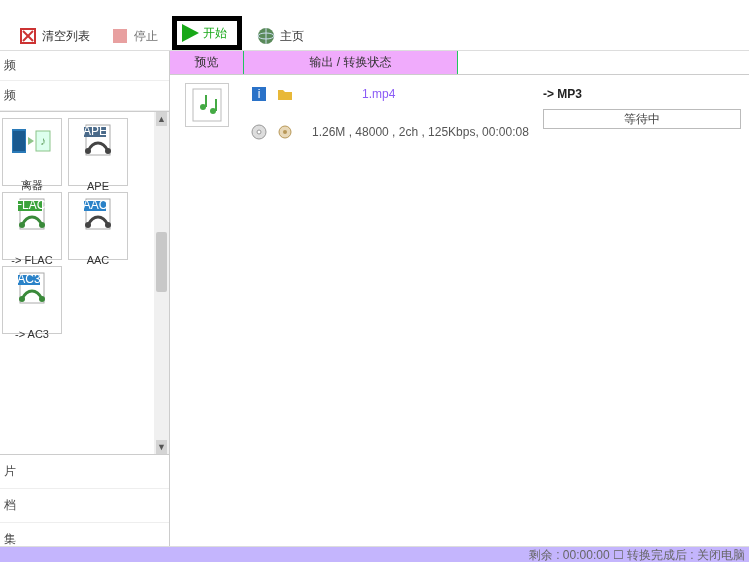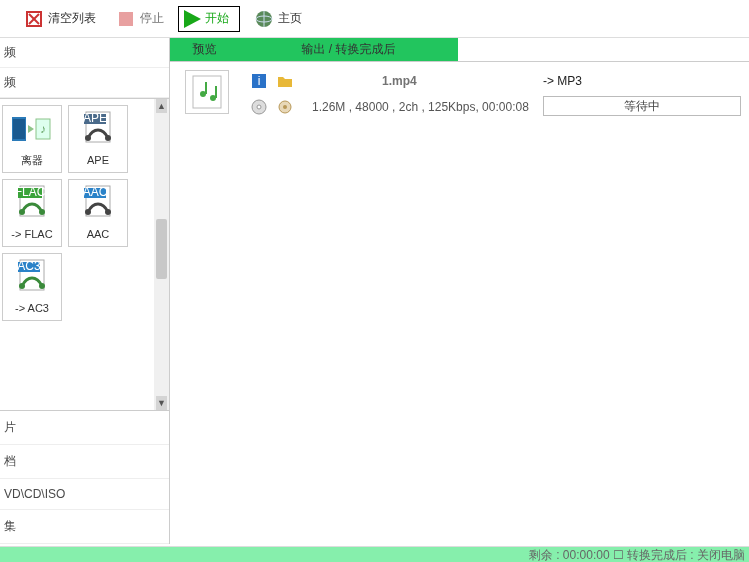--- a/index.html
+++ b/index.html
@@ -1,54 +1,54 @@
 <!DOCTYPE html>
 <html><head>
 <meta charset="utf-8">
 <style>
 *{margin:0;padding:0;box-sizing:border-box;font-family:"Microsoft YaHei",Arial,sans-serif;font-size:12px}
 body{background:#fff;width:749px;height:562px;overflow:hidden;position:relative}
-.toolbar{height:38px;border-bottom:1px solid #ddd;display:flex;align-items:center;padding:0 18px;gap:8px}
+.toolbar{height:51px;border-bottom:1px solid #ddd;display:flex;align-items:flex-end;padding:0 12px;gap:8px}
 .tb-btn{display:flex;align-items:center;gap:4px;padding:4px 6px;cursor:pointer}
 .tb-icon{width:20px;height:20px;display:flex;align-items:center;justify-content:center}
 .tb-label{color:#333}
-.start-hl{border:1px solid #000000;padding:2px 10px 2px 2px}
+.start-hl{border:5px solid #000000;padding:2px 10px 2px 2px}
 .main{display:flex;height:506px}
 .sidebar{width:170px;border-right:1px solid #ccc;overflow:hidden;position:relative;display:flex;flex-direction:column}
 .side-list{flex:0 0 auto;border-bottom:1px solid #ccc}
 .side-item{padding:6px 4px;border-bottom:1px solid #eee;color:#4a4a4a}
 .grid-area{flex:1;overflow:hidden;position:relative;padding:6px 2px}
 .grid{display:flex;flex-wrap:wrap;gap:6px;width:150px}
 .tile{width:60px;height:68px;border:1px solid #ccc;display:flex;flex-direction:column;align-items:center;justify-content:flex-start;padding:4px 2px;background:#fff}
 .tile .t-ico{width:40px;height:38px;display:flex;align-items:center;justify-content:center}
-.tile .t-lab{font-size:11px;color:#333;margin-top:6px;white-space:nowrap}
+.tile .t-lab{font-size:11px;color:#333;margin-top:19px;white-space:nowrap}
 .scrollbar{position:absolute;right:0;top:0;bottom:0;width:15px;background:#f0f0f0}
 .sb-thumb{position:absolute;left:2px;right:2px;top:120px;height:60px;background:#c8c8c8;border-radius:2px}
 .sb-arrow{position:absolute;left:2px;right:2px;height:14px;background:#d4d4d4;display:flex;align-items:center;justify-content:center;font-size:9px;color:#555}
 .cats{border-top:1px solid #ccc}
 .cat{padding:8px 4px;border-bottom:1px solid #eee;color:#4a4a4a}
 .content{flex:1;display:flex;flex-direction:column}
 .col-head{display:flex;height:24px;border-bottom:1px solid #ccc}
-.col-head>div{border-right:5px solid #22c55e;display:flex;align-items:center;justify-content:center;color:#333;background:#22c55e;font-size:12px}
+.col-head>div{border-right:1px solid #22c55e;display:flex;align-items:center;justify-content:center;color:#333;background:#f0abfc;font-size:12px}
 .c-prev{width:74px}
 .c-src{flex:1}
 .c-status{width:214px}
 .row{display:flex;padding:4px 0}
 .prev-box{width:74px;display:flex;align-items:flex-start;justify-content:center;padding-top:4px}
 .thumb{width:44px;height:44px;background:#fff;border:1px solid #ccc;display:flex;align-items:center;justify-content:center}
 .src-box{flex:1;padding:4px 6px}
 .src-top{display:flex;align-items:center;gap:8px;height:22px}
 .mini{width:18px;height:18px;display:flex;align-items:center;justify-content:center}
-.src-title{margin-left:80px;font-weight:bold;color:#737373}
-.src-bot{display:flex;align-items:center;gap:8px;height:22px;margin-top:4px}
+.src-title{margin-left:60px;font-weight:normal;color:#8b5cf6}
+.src-bot{display:flex;align-items:center;gap:8px;height:22px;margin-top:16px}
 .src-meta{margin-left:10px;color:#555;font-size:12px}
 .stat-box{width:214px;padding:4px 8px}
-.stat-top{font-weight:normal;color:#222;height:22px;display:flex;align-items:center}
+.stat-top{font-weight:bold;color:#222;height:22px;display:flex;align-items:center}
 .stat-bar{height:20px;border:1px solid #bbb;display:flex;align-items:center;justify-content:center;color:#444;margin-top:4px}
-.footer{position:absolute;bottom:0;left:0;right:0;height:16px;background:#86efac;border-top:1px solid #ddd;font-size:10px;color:#666;padding:0 4px;text-align:right}
+.footer{position:absolute;bottom:0;left:0;right:0;height:16px;background:#c4b5fd;border-top:1px solid #ddd;font-size:10px;color:#666;padding:0 4px;text-align:right}
 </style>
 </head>
 <body>
 
 <div class="toolbar">
   <div class="tb-btn">
     <span class="tb-icon">
       <svg width="18" height="18">
           <rect x="2" y="2" width="14" height="14" fill="#fff" stroke="#c33" stroke-width="2"></rect>
           <line x1="4" y1="4" x2="14" y2="14" stroke="#c33" stroke-width="2"></line>
@@ -169,29 +169,28 @@
       </div>
       <div class="scrollbar">
         <div class="sb-arrow" style="top:0">▲</div>
         <div class="sb-thumb"></div>
         <div class="sb-arrow" style="bottom:0">▼</div>
       </div>
     </div>
     <div class="cats">
       <div class="cat">片</div>
       <div class="cat">档</div>
-      <div class="cat">VD\CD\ISO</div>
       <div class="cat">集</div>
     </div>
   </div>
 
   <div class="content">
     <div class="col-head">
       <div class="c-prev">预览</div>
-      <div class="c-status">输出 / 转换完成后</div>
+      <div class="c-status">输出 / 转换状态</div>
     </div>
     <div class="row">
       <div class="prev-box">
         <div class="thumb">
           <svg width="36" height="36">
               <rect x="4" y="2" width="28" height="32" fill="#fff" stroke="#bbb"></rect>
               <circle cx="14" cy="20" r="3" fill="#4a4"></circle>
               <rect x="16" y="8" width="2" height="12" fill="#4a4"></rect>
               <circle cx="24" cy="24" r="3" fill="#4a4"></circle>
               <rect x="26" y="12" width="2" height="12" fill="#4a4"></rect>

